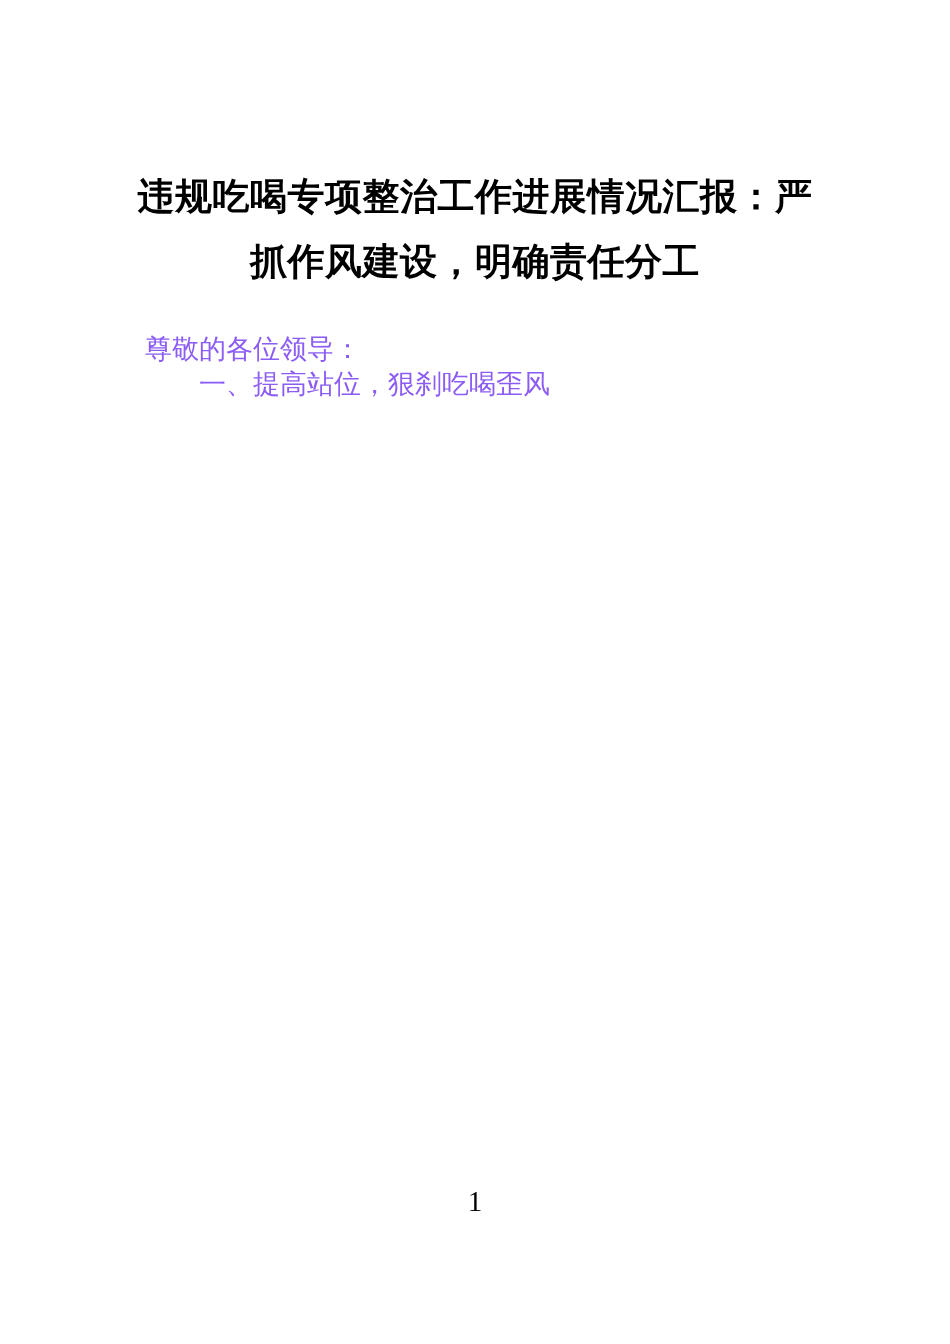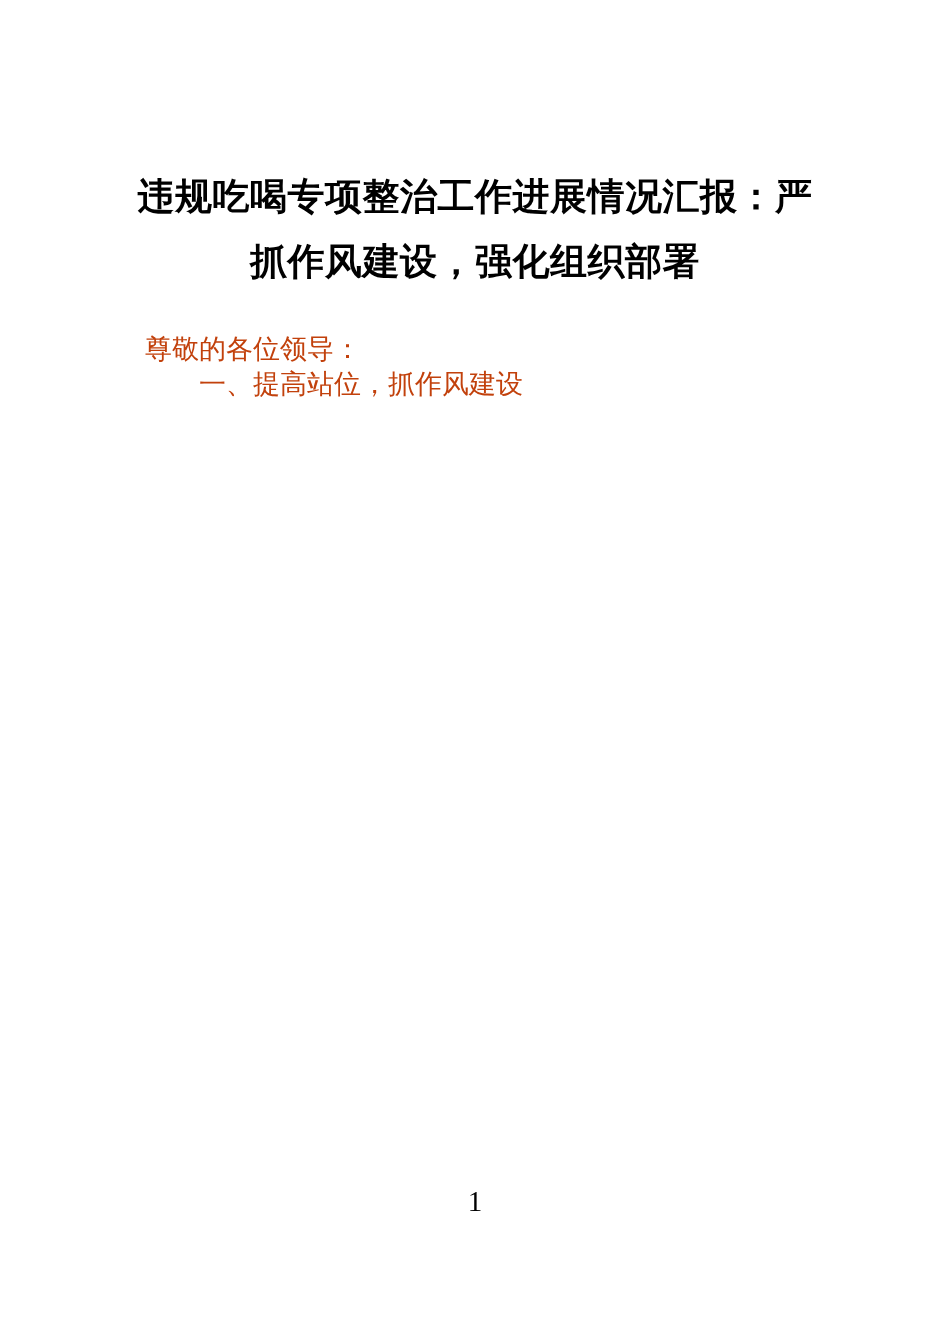--- a/index.html
+++ b/index.html
@@ -29,21 +29,21 @@
     color: #000000;
   }
   .doc-body {
     position: absolute;
     top: 332px;
     left: 145px;
     width: 676px;
     font-size: 27px;
     line-height: 34.7px;
     text-align: justify;
-    color: #c2410c;
+    color: #8b5cf6;
   }
   .doc-body p {
     margin: 0;
     word-break: break-all;
     overflow-wrap: break-word;
   }
   .doc-body p.indent {
     text-indent: 2em;
   }
   .page-number {
@@ -58,23 +58,23 @@
     color: #000000;
   }
 </style>
 </head>
 <body>
 
 <div class="page">
 
   <div class="doc-title">
     <div>违规吃喝专项整治工作进展情况汇报：严</div>
-    <div>抓作风建设，强化组织部署</div>
+    <div>抓作风建设，明确责任分工</div>
   </div>
 
   <div class="doc-body">
     <p>尊敬的各位领导：</p>
-    <p class="indent">一、提高站位，抓作风建设</p>
+    <p class="indent">一、提高站位，狠刹吃喝歪风</p>
   </div>
 
   <div class="page-number">1</div>
 
 </div>
 
 </body></html>

